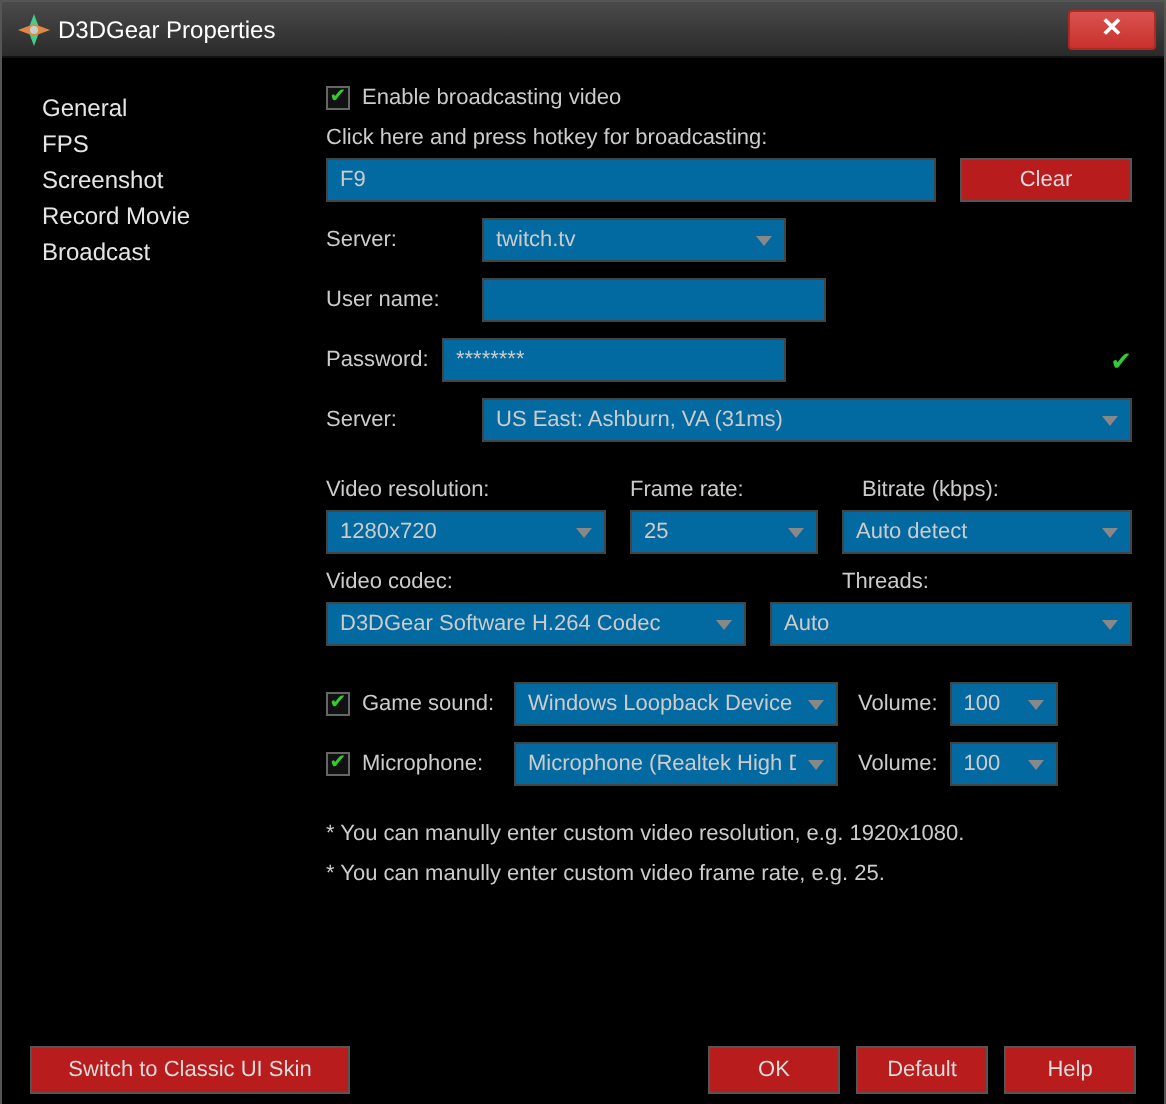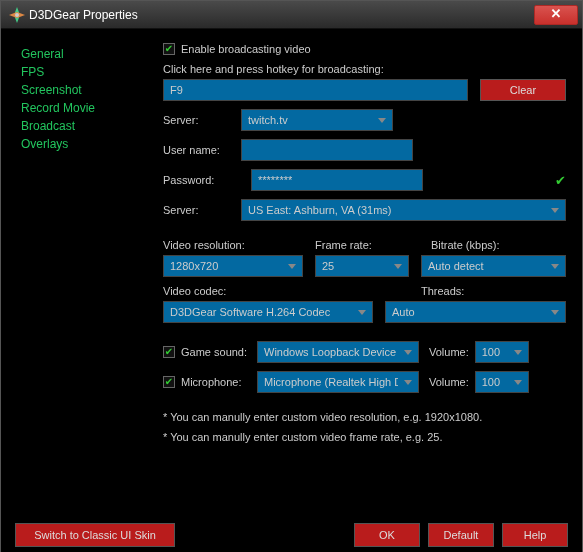--- a/index.html
+++ b/index.html
@@ -4,21 +4,21 @@
 <style>
 * { margin: 0; padding: 0; box-sizing: border-box; font-family: "Segoe UI", Tahoma, sans-serif; }
 body { background: #4a4a4a; width: 583px; height: 552px; overflow: hidden; }
 .window { width: 583px; height: 552px; background: #000; border: 1px solid #555; }
 .titlebar { height: 28px; background: linear-gradient(#4a4a4a, #2a2a2a); border-bottom: 1px solid #111; display: flex; align-items: center; padding: 0 4px; }
 .titlebar-text { color: #fff; font-size: 12px; margin-left: 4px; flex: 1; }
 .logo { width: 16px; height: 16px; margin-left: 4px; }
 .close-btn { width: 44px; height: 20px; background: linear-gradient(#d9534f,#c9302c); border: 1px solid #ac2925; color: #fff; font-size: 13px; font-weight: bold; text-align: center; line-height: 16px; border-radius: 2px; cursor: pointer; }
 .body { display: flex; height: 486px; background: #000; padding: 8px 6px 0 6px; color: #ccc; font-size: 11px; }
 .sidebar { width: 156px; padding: 8px 0 0 14px; }
-.sidebar-item { color: #22c55e; font-size: 12px; padding: 2px 0; cursor: pointer; }
+.sidebar-item { color: #e5e5e5; font-size: 12px; padding: 2px 0; cursor: pointer; }
 .main { flex: 1; padding: 6px 10px 0 0; }
 .row { display: flex; align-items: center; margin-bottom: 8px; }
 .lbl { color: #ccc; font-size: 11px; }
 .check { width: 12px; height: 12px; border: 1px solid #666; background: #111; display: inline-flex; align-items: center; justify-content: center; margin-right: 6px; cursor: pointer; }
 .check.on::after { content: "✔"; color: #3c3; font-size: 10px; line-height: 10px; }
 .input, .select { background: #0369a1; border: 1px solid #444; color: #ccc; font-size: 11px; height: 22px; padding: 0 6px; }
 .select { display: flex; align-items: center; justify-content: space-between; cursor: pointer; position: relative; }
 .chev { width: 0; height: 0; border-left: 4px solid transparent; border-right: 4px solid transparent; border-top: 5px solid #888; margin-left: 6px; }
 .btn { background: #b91c1c; border: 1px solid #555; color: #ddd; font-size: 11px; height: 22px; padding: 0 18px; cursor: pointer; }
 .btn-bot { height: 24px; padding: 0 20px; }
@@ -42,21 +42,20 @@
     <div class="close-btn">✕</div>
   </div>
 
   <div class="body">
     <div class="sidebar">
       <div class="sidebar-item">General</div>
       <div class="sidebar-item">FPS</div>
       <div class="sidebar-item">Screenshot</div>
       <div class="sidebar-item">Record Movie</div>
       <div class="sidebar-item">Broadcast</div>
-      <div class="sidebar-item">Overlays</div>
     </div>
 
     <div class="main">
       <div class="row">
         <span class="check on"></span>
         <span class="lbl">Enable broadcasting video</span>
       </div>
 
       <div class="lbl" style="margin-bottom:4px">Click here and press hotkey for broadcasting:</div>
       <div class="row">
@@ -72,21 +71,21 @@
             <span class="chev"></span>
           </div>
       </div>
 
       <div class="row">
         <div class="lbl" style="width:78px">User name:</div>
         <input class="input" style="width: 172px;" value="">
       </div>
 
       <div class="row">
-        <div class="lbl" style="width:88px">Password:</div>
+        <div class="lbl" style="width:58px">Password:</div>
         <input class="input" style="width: 172px;" value="********">
         <span style="flex:1"></span>
           <span class="tick">✔</span>
       </div>
 
       <div class="row" style="margin-top:8px">
         <div class="lbl" style="width:78px">Server:</div>
         <div class="select" style="flex:1">
             <span>US East: Ashburn, VA    (31ms)</span>
             <span class="chev"></span>

